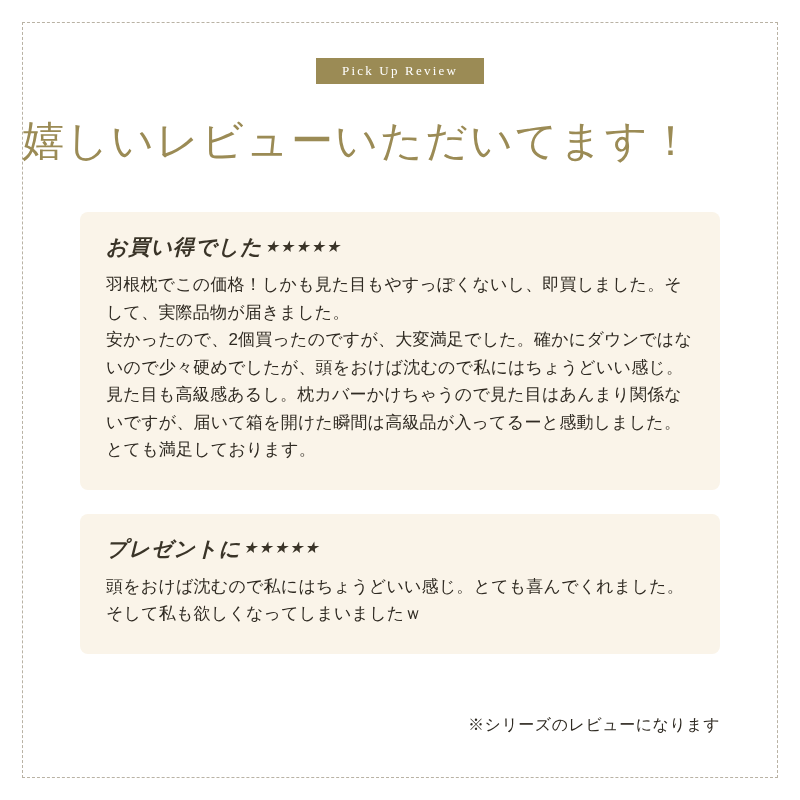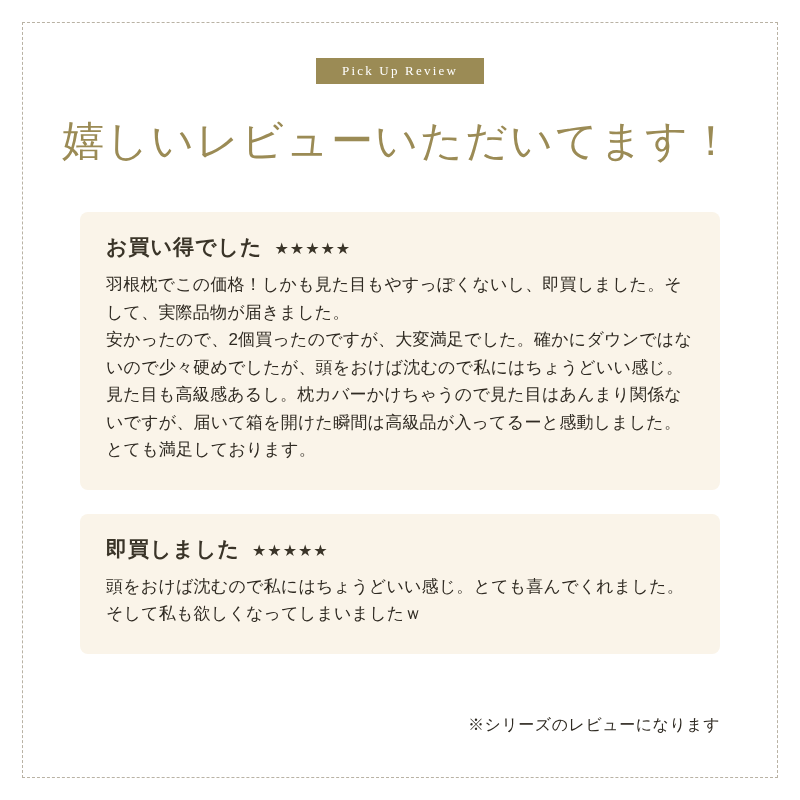--- a/index.html
+++ b/index.html
@@ -62,21 +62,21 @@
     white-space: nowrap;
     pointer-events: auto;
   }
 
   
   .headline {
     position: absolute;
     top: 92px;
     left: 0;
     right: 4px;
-    text-align: center;
+    text-align: left;
     color: #9b8b55;
     font-family: "DejaVu Serif", "Liberation Serif", serif;
     font-size: 42px;
     letter-spacing: 2px;
     line-height: 1.3;
     white-space: nowrap;
   }
 
   
   .cards {
@@ -89,23 +89,24 @@
   .card {
     background: #faf4e9;
     border-radius: 8px;
     padding: 24px 26px 26px 26px;
     box-sizing: border-box;
     margin-bottom: 24px;
   }
 
   .card-head {
     display: flex;
-    align-items: flex-end;
-    gap: 12px;
+    align-items: center;
+    gap: 2px;
     margin-bottom: 14px;
+    font-style: italic;
   }
 
   .card-title {
     font-size: 21px;
     font-weight: bold;
     color: #3a3428;
     letter-spacing: 1px;
     line-height: 1;
   }
 
@@ -155,21 +156,21 @@
         <div class="card-head">
           <div class="card-title">お買い得でした</div>
           <div class="stars">★★★★★</div>
         </div>
         <div class="card-body">羽根枕でこの価格！しかも見た目もやすっぽくないし、即買しました。そして、実際品物が届きました。
 安かったので、2個買ったのですが、大変満足でした。確かにダウンではないので少々硬めでしたが、頭をおけば沈むので私にはちょうどいい感じ。見た目も高級感あるし。枕カバーかけちゃうので見た目はあんまり関係ないですが、届いて箱を開けた瞬間は高級品が入ってるーと感動しました。とても満足しております。</div>
       </div>
 
       <div class="card">
         <div class="card-head">
-          <div class="card-title">即買しました</div>
+          <div class="card-title">プレゼントに</div>
           <div class="stars">★★★★★</div>
         </div>
         <div class="card-body">頭をおけば沈むので私にはちょうどいい感じ。とても喜んでくれました。そして私も欲しくなってしまいましたｗ</div>
       </div>
 
     </div>
 
     <div class="footnote">※シリーズのレビューになります</div>
 
   </div>

